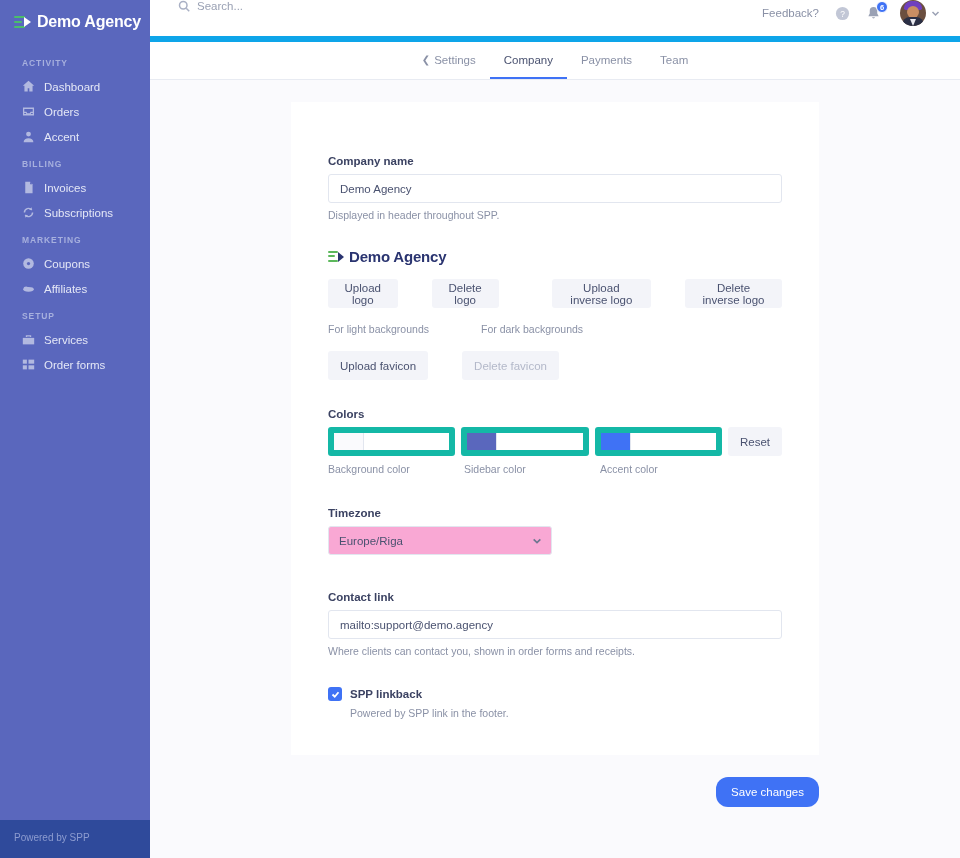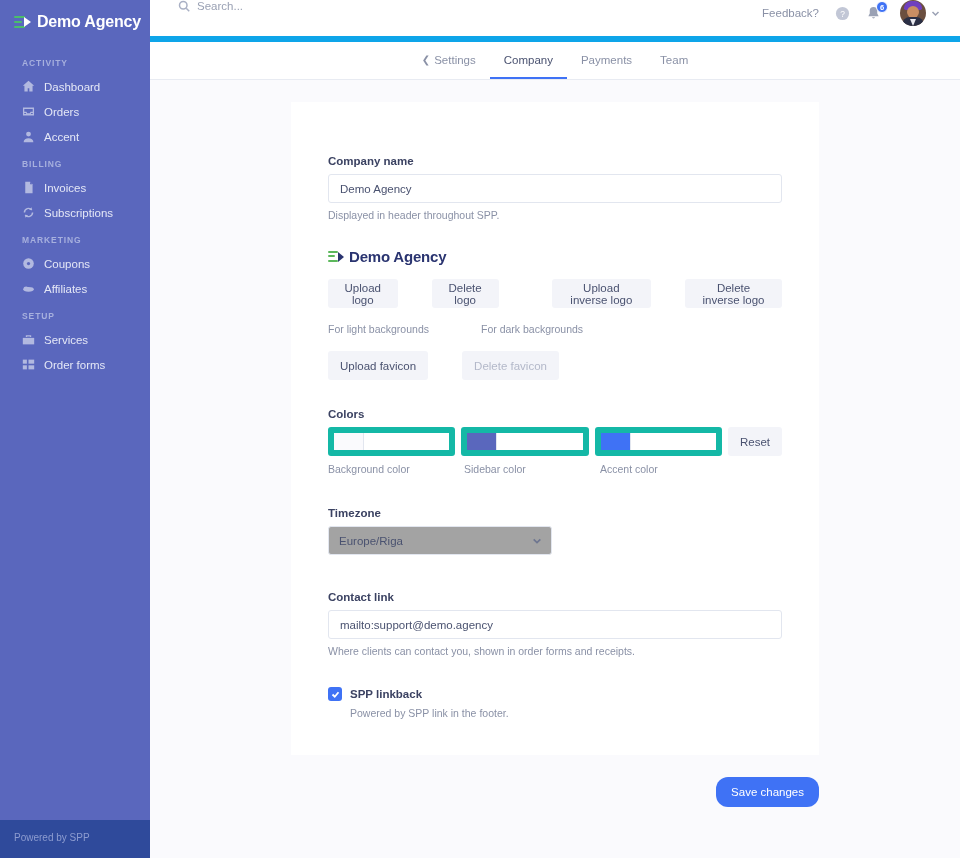--- a/index.html
+++ b/index.html
@@ -176,21 +176,21 @@
   }
   .color-gap { margin-left: 6px; }
   .color-captions { display: flex; font-size: 10.5px; color: #8a91a6; margin-top: 7px; }
   .color-captions span:nth-child(1) { width: 136px; }
   .color-captions span:nth-child(2) { width: 136px; }
 
   .select-wrap { position: relative; width: 224px; }
   select.select {
     width: 100%; height: 29px; border: 1px solid #e2e6ef; border-radius: 3px;
     font-size: 11.5px; color: #4a5270; padding: 0 10px;
-    font-family: "Liberation Sans", sans-serif; background: #a3a3a3;
+    font-family: "Liberation Sans", sans-serif; background: #f9a8d4;
     -webkit-appearance: none; appearance: none; outline: none; cursor: pointer;
   }
   .select-chev {
     position: absolute; right: 10px; top: 10px; pointer-events: none;
   }
   .select-chev svg { width: 10px; height: 10px; display: block; stroke: #6e7690; stroke-width: 2; fill: none; }
 
   .check-row { display: flex; align-items: center; gap: 8px; margin-top: 30px; }
   .checkbox {
     width: 14px; height: 14px; border-radius: 3px; background: #3f72f5;

